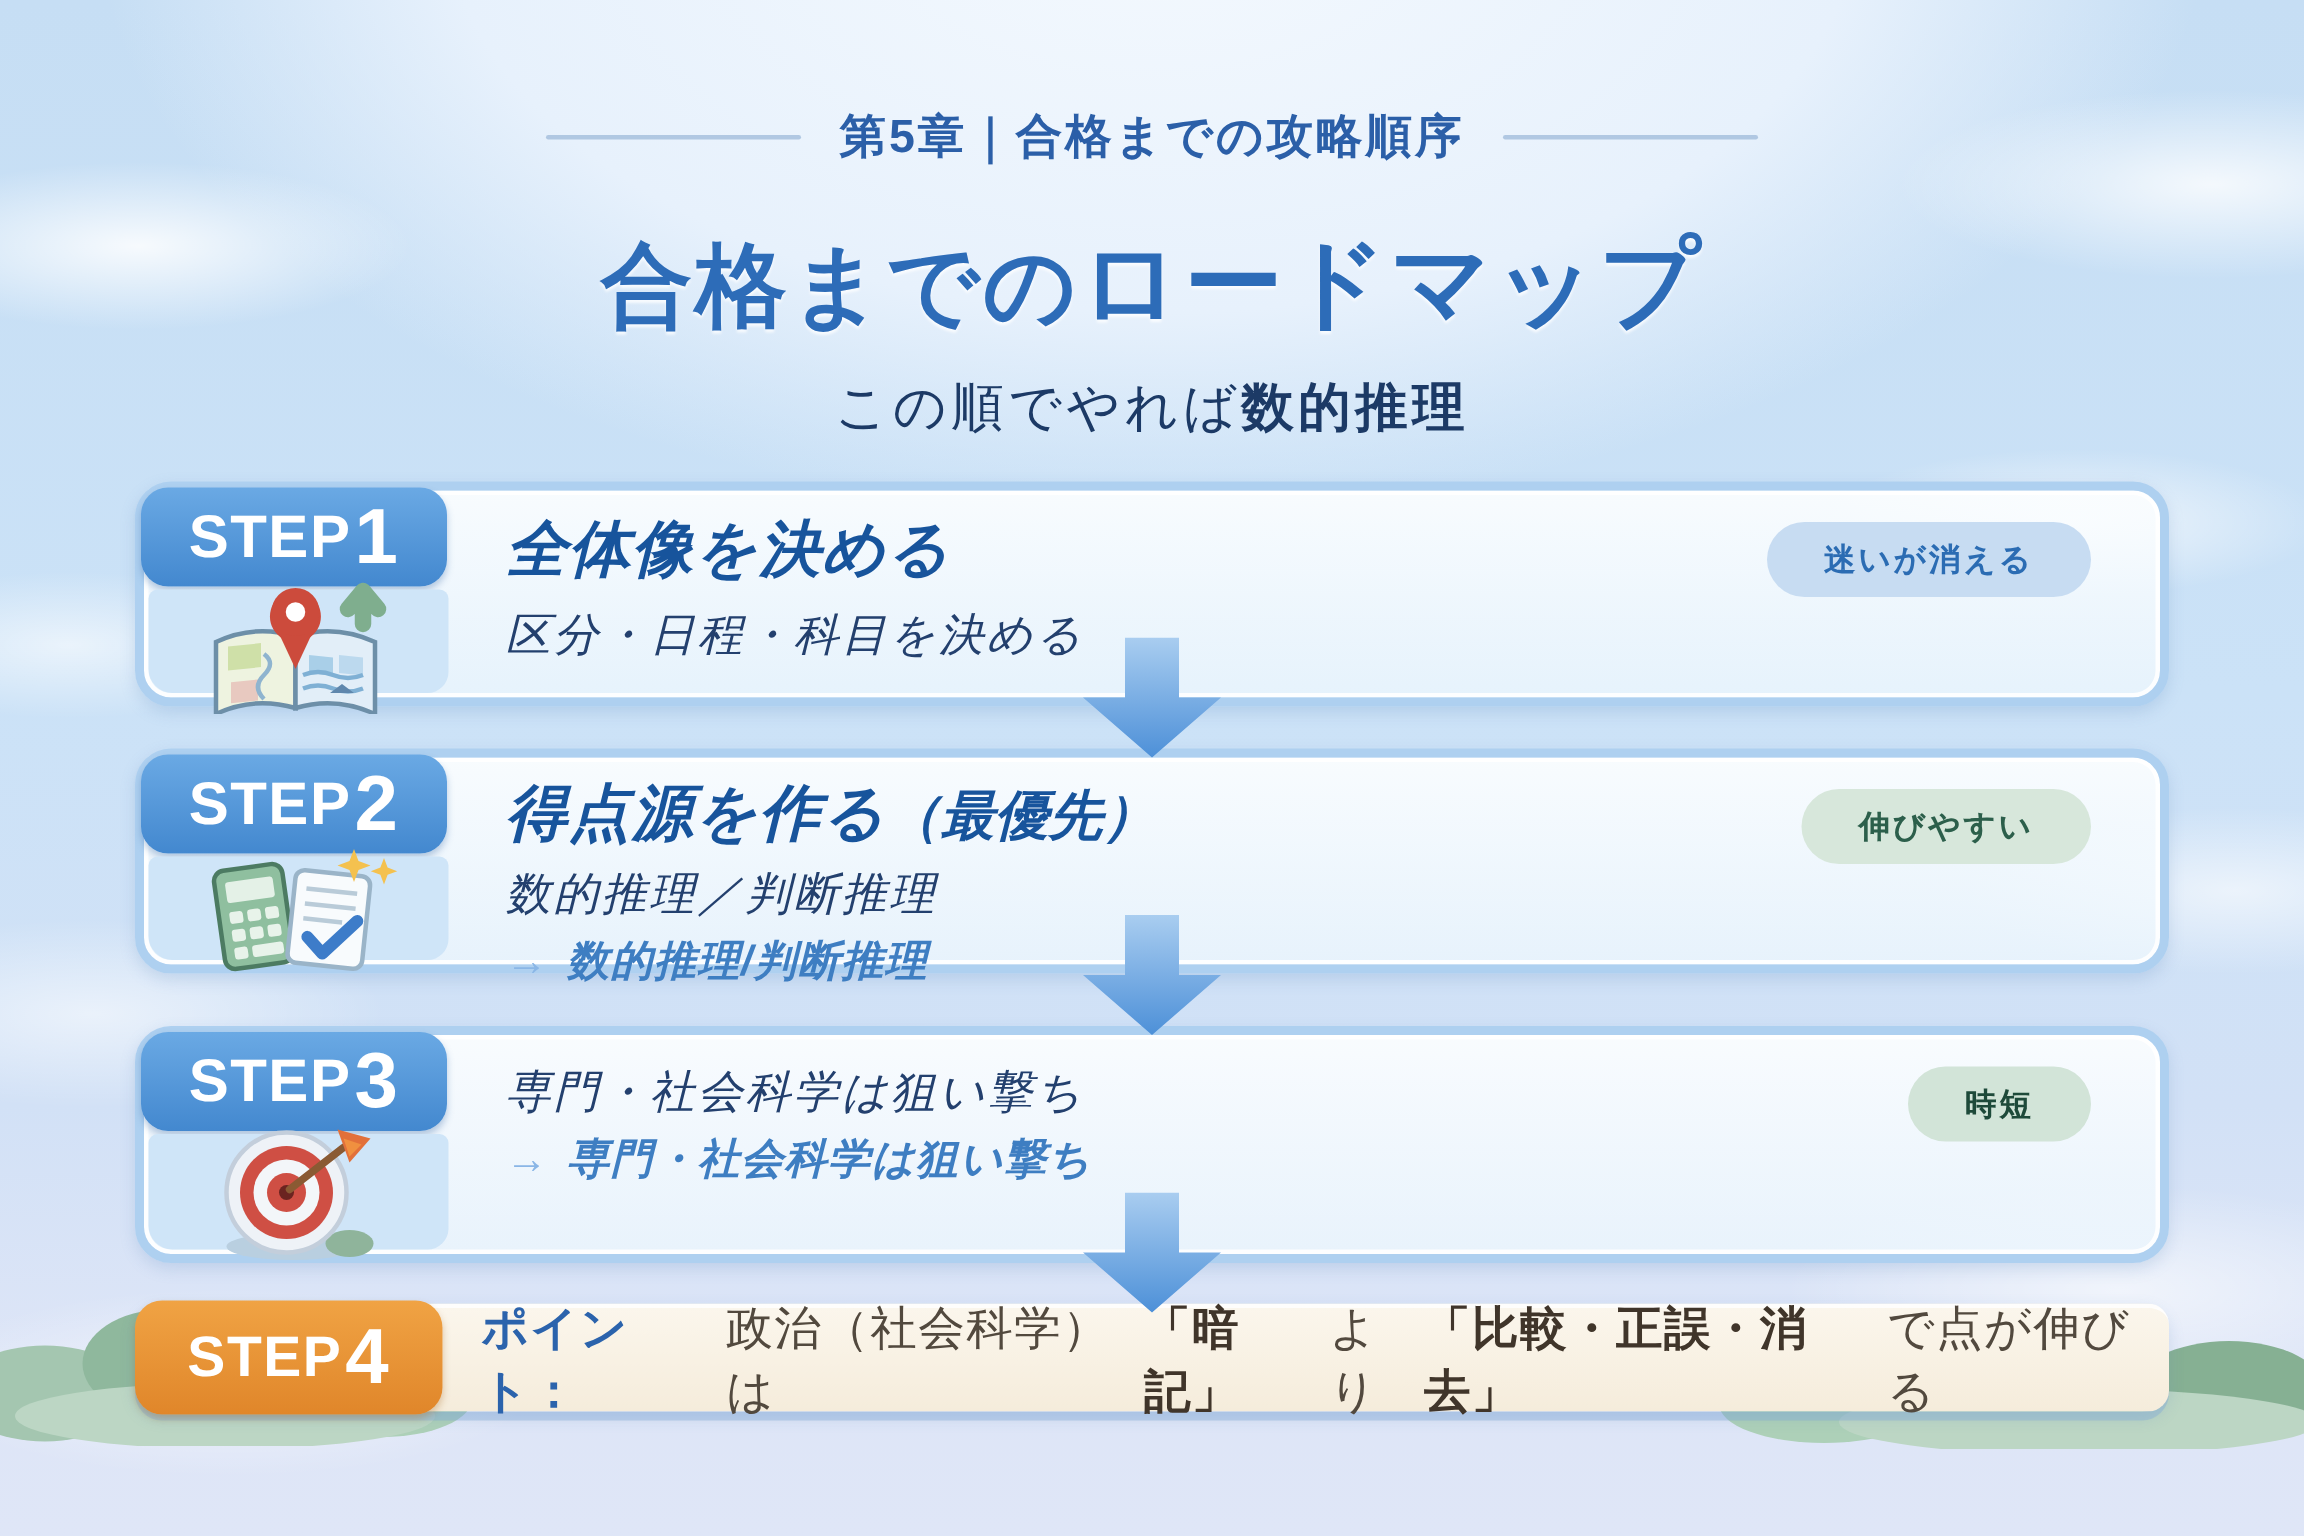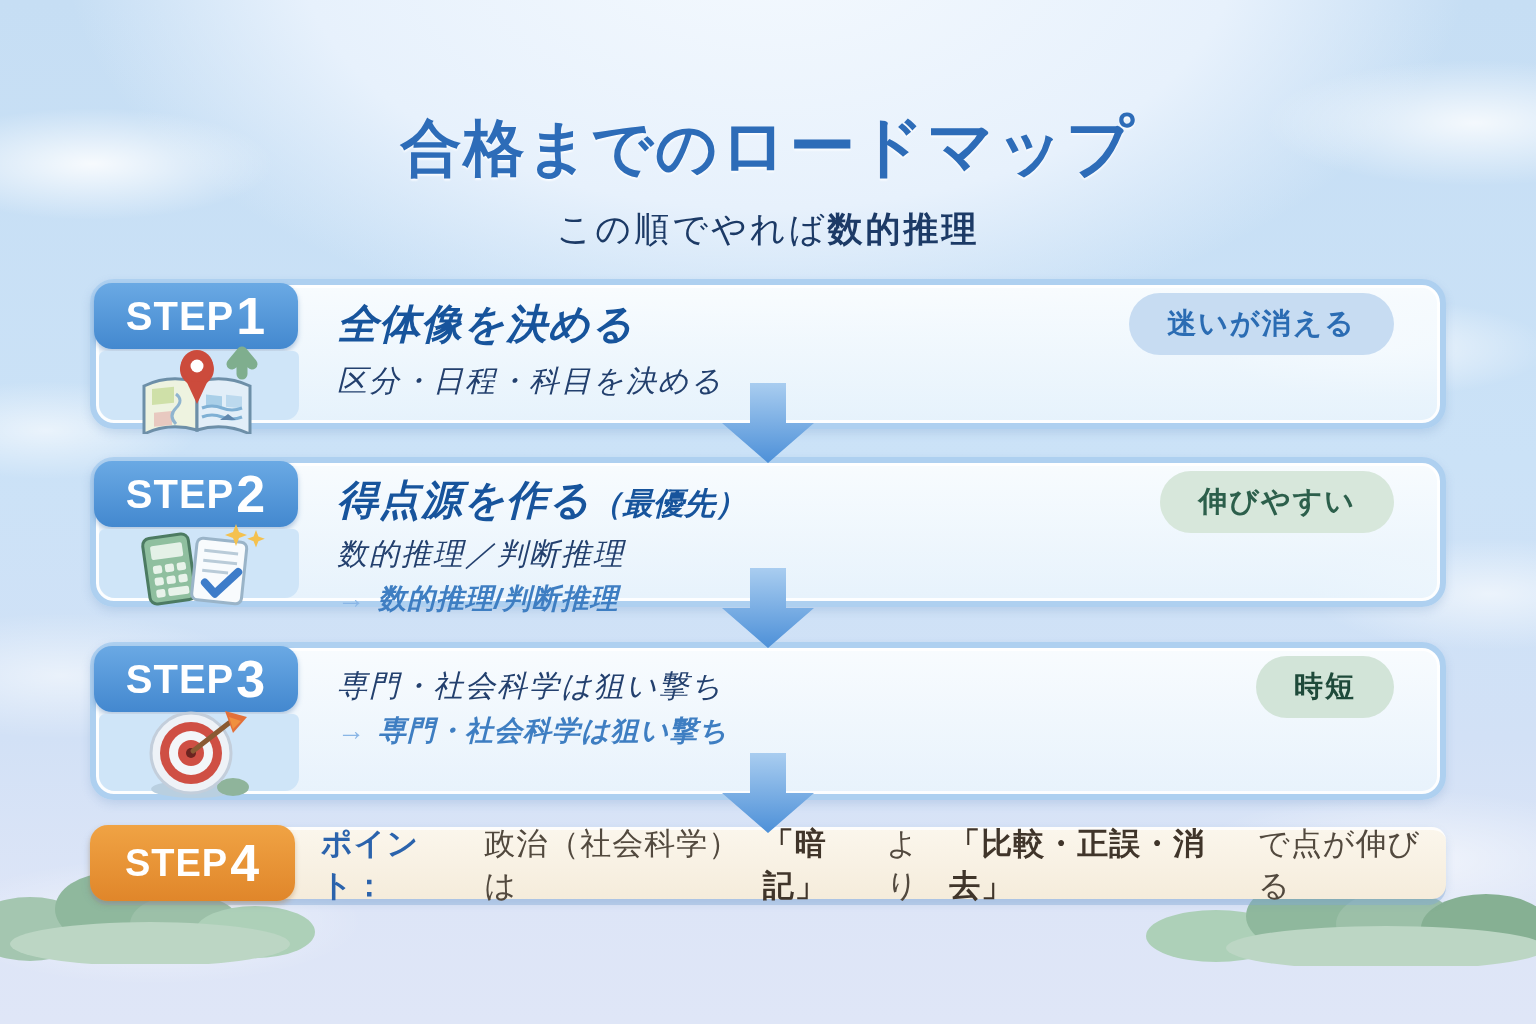--- a/index.html
+++ b/index.html
@@ -55,30 +55,30 @@
   }
   .step-badge .b-text { font-size:40px; }
   .step-badge .b-num  { font-size:52px; line-height:1; margin-left:2px; }
   .icon-panel {
     position:absolute; top:66px; left:3px; right:2px; bottom:3px;
     background:#cfe5f8; border-radius:6px 6px 14px 16px;
     display:flex; align-items:center; justify-content:center; overflow:visible;
   }
   .step-content { padding:12px 0 0 36px;font-style:italic; }
   .step-title { font-size:41px; font-weight:800; color:#17549c; letter-spacing:1px; }
-  .title-suffix { font-size:31px; font-weight:700; letter-spacing:0; }
+  .title-suffix { font-size:36px; font-weight:700; letter-spacing:0; }
   .step-sub { margin-top:9px; font-size:30px; font-weight:500; color:#23406e; letter-spacing:2px; }
   .step-note { margin-top:5px; font-size:28px; font-weight:700; color:#3e7ec2; letter-spacing:1px; }
   .note-arrow { color:#8ab6e6; margin-right:12px; font-weight:700; }
   .tight .step-title { margin-top:-2px; }
   .tight .step-sub { margin-top:6px; }
 
   .step-pill {
-    position:absolute; top:8px; right:46px; padding:11px 38px; border-radius:999px;
-    font-size:29px; font-weight:700; letter-spacing:2px;
+    position:absolute; top:21px; right:46px; padding:11px 38px; border-radius:999px;
+    font-size:21px; font-weight:700; letter-spacing:2px;
   }
   .pill-blue  { background:#c7dcf2; color:#2b6cb3; }
   .pill-green1{ background:#d7e7db; color:#2c5f4b; }
   .pill-green2{ background:#d2e4d8; color:#1e4a3a; }
 
   
   .gap { position:relative; }
   .gap-1 { height:28px; } .gap-2 { height:35px; } .gap-3 { height:27px; }
   .flow-arrow { position:absolute; left:50%; transform:translateX(-50%); bottom:-8px;
                 width:96px; height:82px; z-index:3; }
@@ -125,20 +125,25 @@
 </svg>
 <svg class="bush" style="right:0;bottom:58px" width="440" height="110" viewBox="0 0 440 110">
   <ellipse cx="120" cy="80" rx="70" ry="26" fill="#add0b8"></ellipse>
   <ellipse cx="210" cy="60" rx="60" ry="36" fill="#8fb89d"></ellipse>
   <ellipse cx="300" cy="68" rx="60" ry="34" fill="#9cc0a8"></ellipse>
   <ellipse cx="390" cy="72" rx="65" ry="34" fill="#86b093"></ellipse>
   <ellipse cx="290" cy="92" rx="160" ry="22" fill="#bcd6c4"></ellipse>
 </svg>
 
 <div class="header">
+  <div class="chapter-row">
+    <div class="chapter-line"></div>
+    <div class="chapter-text">第5章｜合格までの攻略順序</div>
+    <div class="chapter-line"></div>
+  </div>
   <div class="main-title"><span class="t1">合格までの</span><span class="t2">ロードマップ</span></div>
   <div class="sub-title"><span class="light">この順でやれば</span><span class="strong">数的推理</span></div>
 </div>
 
 <div class="steps">
 
   <div class="step-card">
     <div class="step-left">
       <div class="step-badge">
         <span class="b-text">STEP</span>

